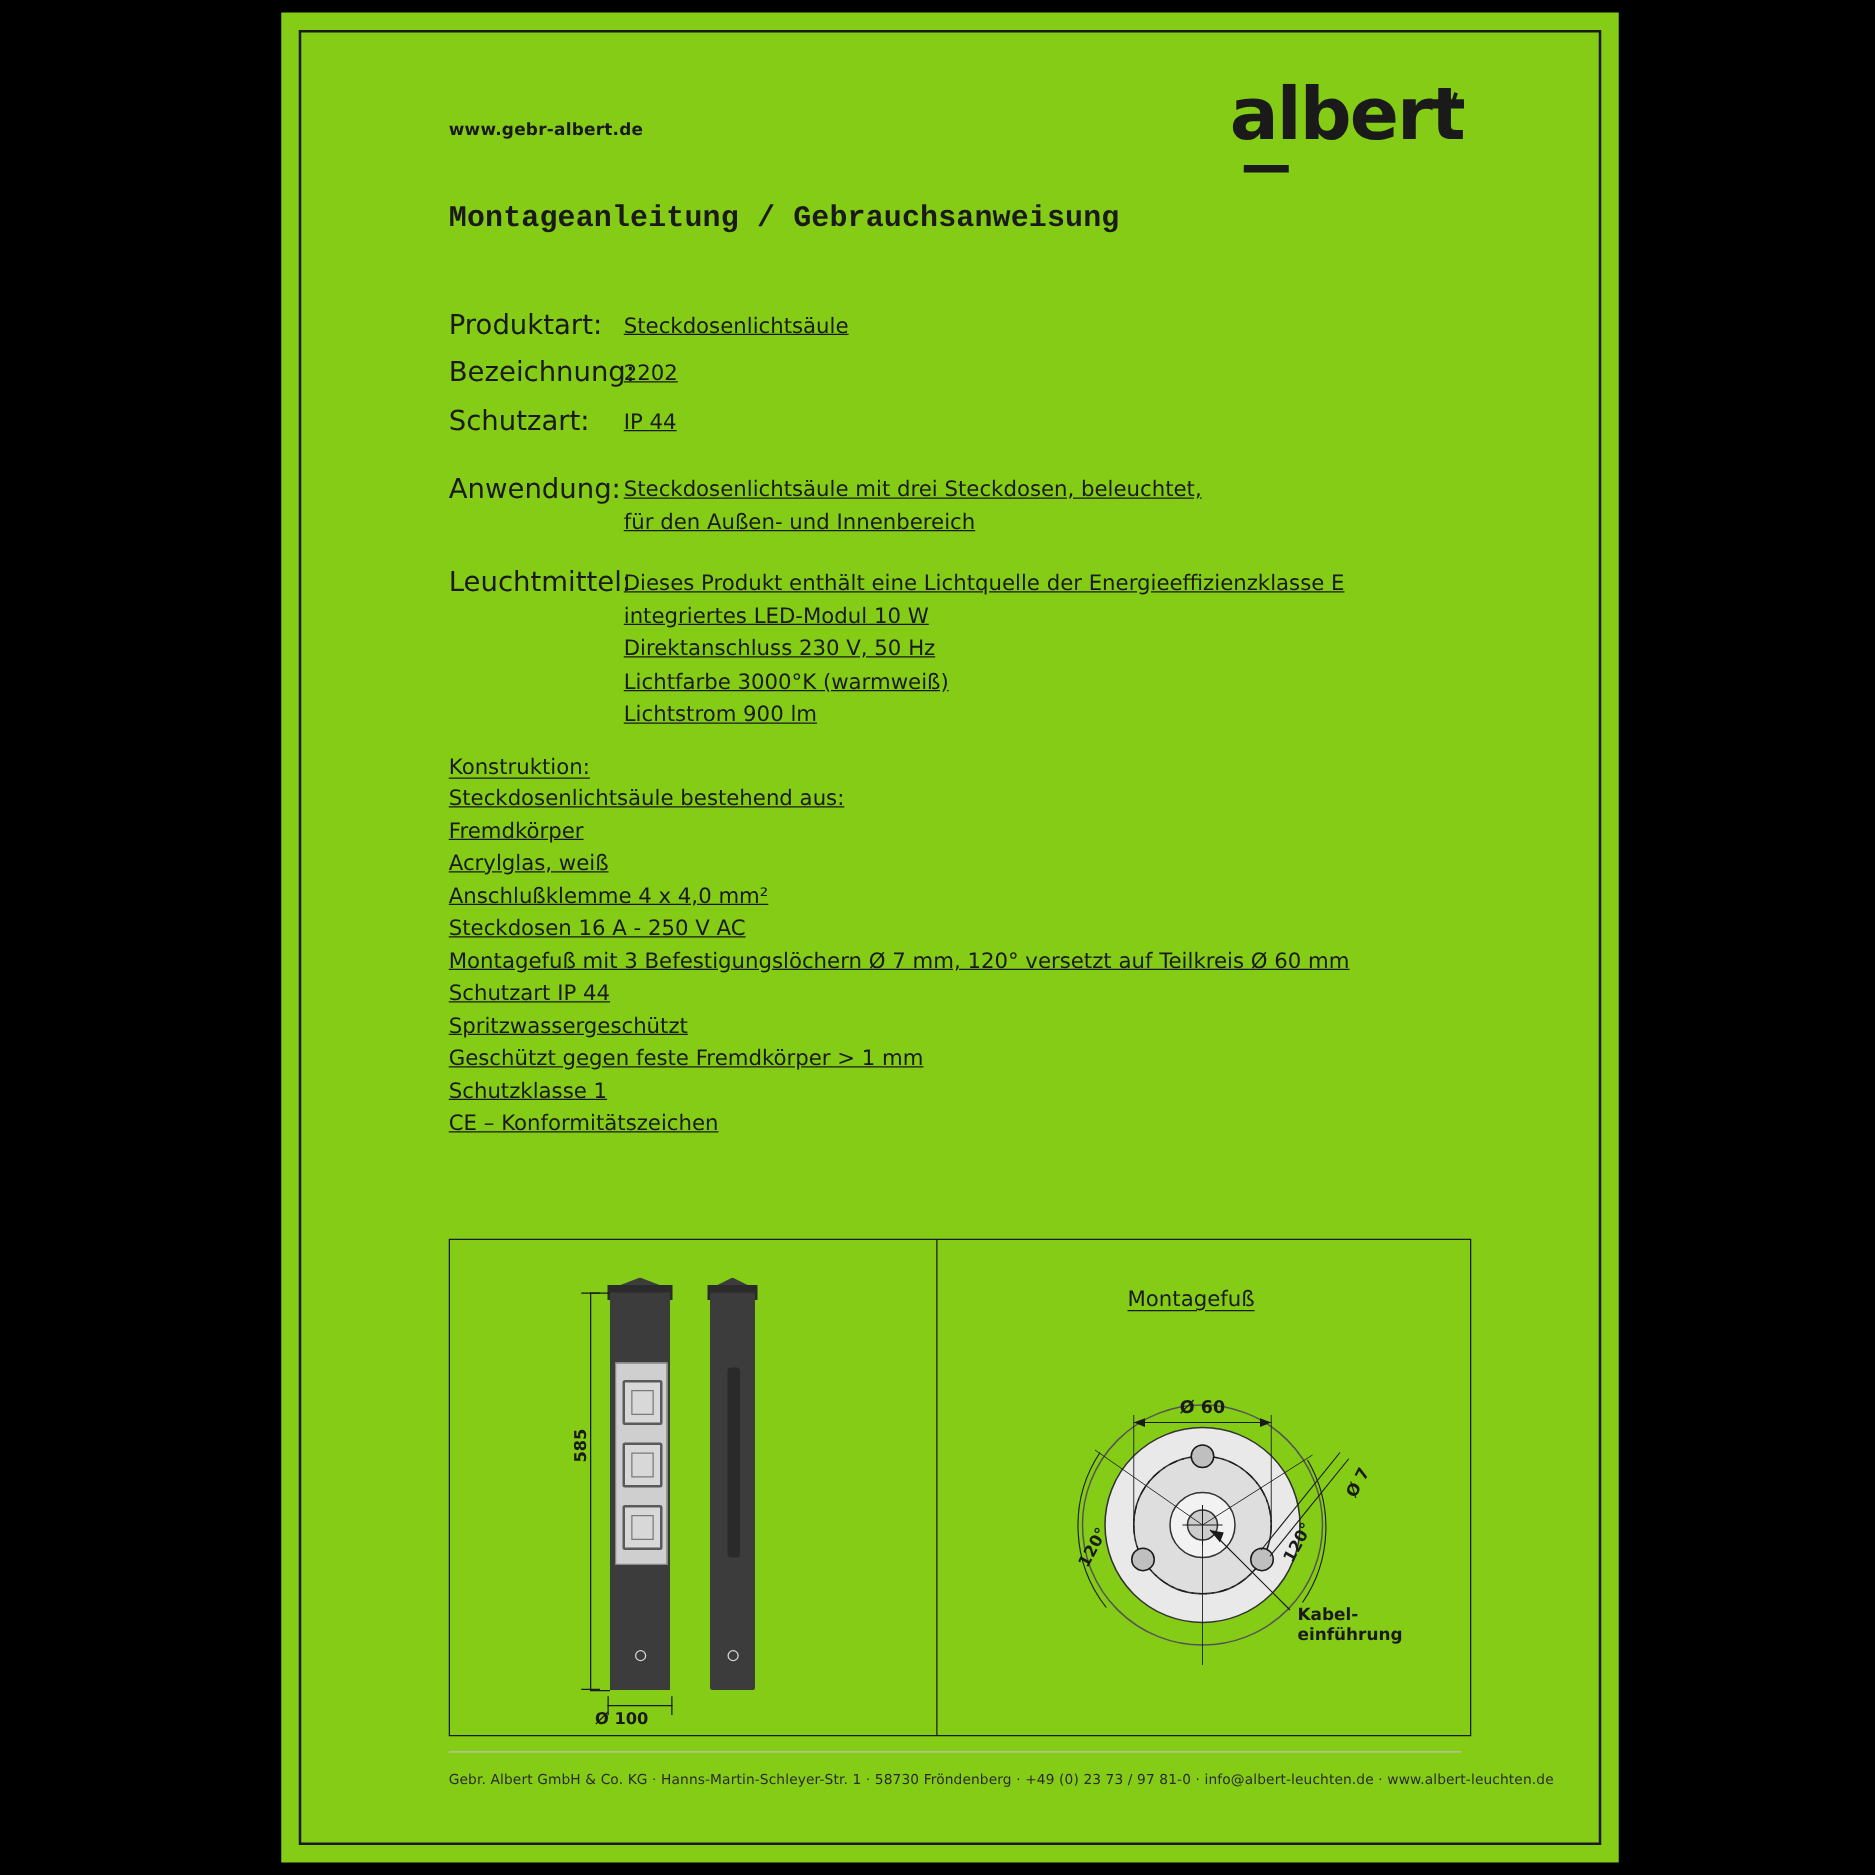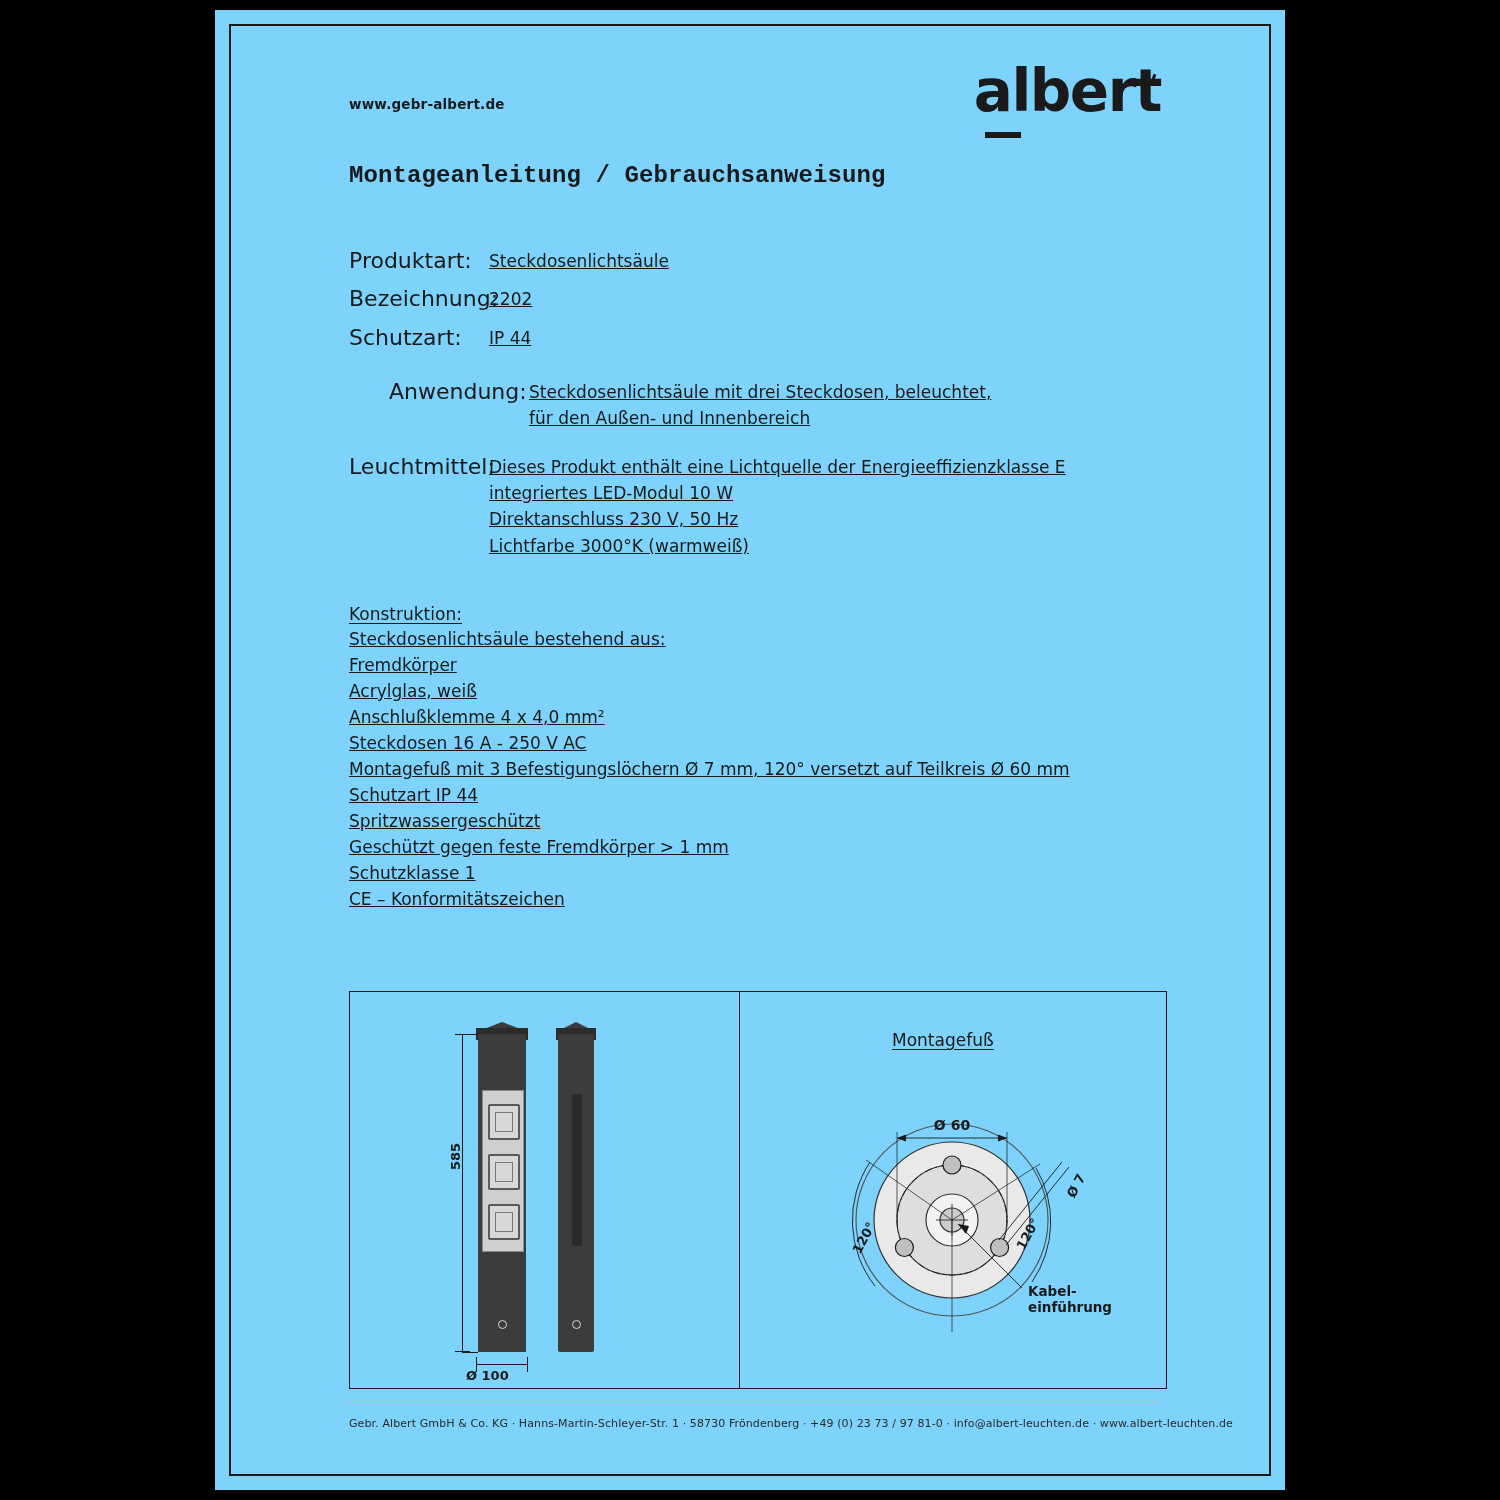--- a/index.html
+++ b/index.html
@@ -8,25 +8,25 @@
     background: #000000;
   }
   body {
     width: 1500px;
     height: 1500px;
     font-family: "DejaVu Sans", sans-serif;
     overflow: hidden;
   }
   .page {
     position: absolute;
-    left: 215px;
+    left: 225px;
     top: 10px;
     width: 1070px;
     height: 1480px;
-    background: #7dd3fc;
+    background: #84cc16;
     box-sizing: border-box;
   }
   .page-inner {
     position: absolute;
     left: 14px;
     top: 14px;
     right: 14px;
     bottom: 14px;
     border: 2px solid #1a1a1a;
     box-sizing: border-box;
@@ -359,34 +359,35 @@
           <div class="spec-value">
             <div>2202</div>
           </div>
         </div>
         <div class="spec-row" style="margin-bottom:28px;">
           <div class="spec-label">Schutzart:</div>
           <div class="spec-value">
             <div>IP 44</div>
           </div>
         </div>
-        <div class="spec-row" style="margin-bottom:22px;margin-left:40px;">
+        <div class="spec-row" style="margin-bottom:22px;">
           <div class="spec-label">Anwendung:</div>
           <div class="spec-value">
             <div>Steckdosenlichtsäule mit drei Steckdosen, beleuchtet,</div>
             <div>für den Außen- und Innenbereich</div>
           </div>
         </div>
         <div class="spec-row">
           <div class="spec-label">Leuchtmittel:</div>
           <div class="spec-value">
             <div>Dieses Produkt enthält eine Lichtquelle der Energieeffizienzklasse E</div>
             <div>integriertes LED-Modul 10 W</div>
             <div>Direktanschluss 230 V, 50 Hz</div>
             <div>Lichtfarbe 3000°K (warmweiß)</div>
+            <div>Lichtstrom 900 lm</div>
           </div>
         </div>
       </div>
 
       <div class="konstruktion">
         <div class="konstruktion-title">Konstruktion:</div>
         <div class="konstruktion-line">Steckdosenlichtsäule bestehend aus:</div>
         <div class="konstruktion-line">Fremdkörper</div>
         <div class="konstruktion-line">Acrylglas, weiß</div>
         <div class="konstruktion-line">Anschlußklemme 4 x 4,0 mm²</div>

